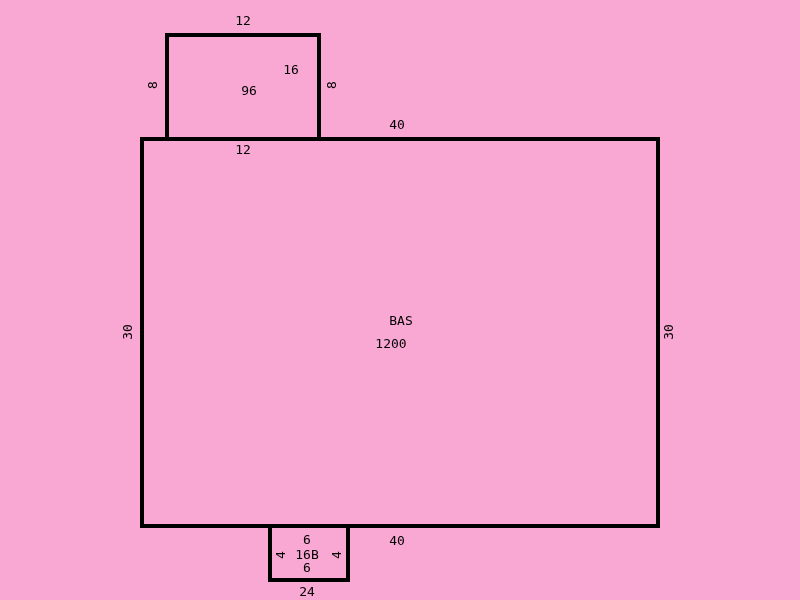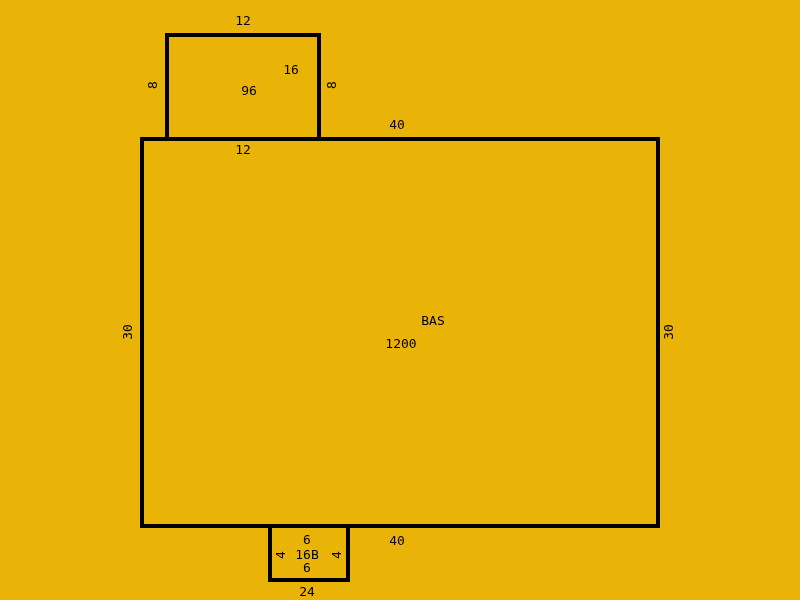--- a/index.html
+++ b/index.html
@@ -2,21 +2,21 @@
 <html><head>
 <meta charset="utf-8">
 <style>
   html,body{margin:0;padding:0;}
   body{
     width:800px;height:600px;
     background:#ffffff;
     font-family:"DejaVu Sans Mono","Liberation Mono",monospace;
     position:relative;overflow:hidden;
   }
-  .canvas{position:absolute;left:0;top:0;width:800px;height:600px;background:#eab308;}
+  .canvas{position:absolute;left:0;top:0;width:800px;height:600px;background:#f9a8d4;}
   .rect{
     position:absolute;
     border:4px solid #000000;
     box-sizing:border-box;
     background:transparent;
   }
   .lbl{
     position:absolute;
     transform:translate(-50%,-50%);
     font-size:13px;
@@ -41,22 +41,22 @@
   <div class="rect" style="left:268px;top:524px;width:82px;height:58px;"></div>
 
   <div class="lbl" style="left:243px;top:20px;">12</div>
   <div class="lbl" style="left:243px;top:69px;margin-left:48px;">16</div>
   <div class="lbl" style="left:243px;top:90px;margin-left:6px;">96</div>
   <div class="lbl" style="left:243px;top:149px;">12</div>
   <div class="lbl rot" style="left:152px;top:85px;">8</div>
   <div class="lbl rot" style="left:331px;top:85px;">8</div>
 
   <div class="lbl" style="left:397px;top:124px;">40</div>
-  <div class="lbl" style="left:401px;top:320px;margin-left:32px;">BAS</div>
-  <div class="lbl" style="left:401px;top:343px;">1200</div>
+  <div class="lbl" style="left:401px;top:320px;">BAS</div>
+  <div class="lbl" style="left:391px;top:343px;">1200</div>
   <div class="lbl" style="left:397px;top:540px;">40</div>
   <div class="lbl rot" style="left:127px;top:332px;">30</div>
   <div class="lbl rot" style="left:668px;top:332px;">30</div>
 
   <div class="lbl" style="left:307px;top:554px;">16B</div>
   <div class="lbl" style="left:307px;top:539px;">6</div>
   <div class="lbl" style="left:307px;top:591px;">24</div>
   <div class="lbl" style="left:307px;top:567px;">6</div>
   <div class="lbl rot" style="left:280px;top:555px;">4</div>
   <div class="lbl rot" style="left:336px;top:555px;">4</div>

